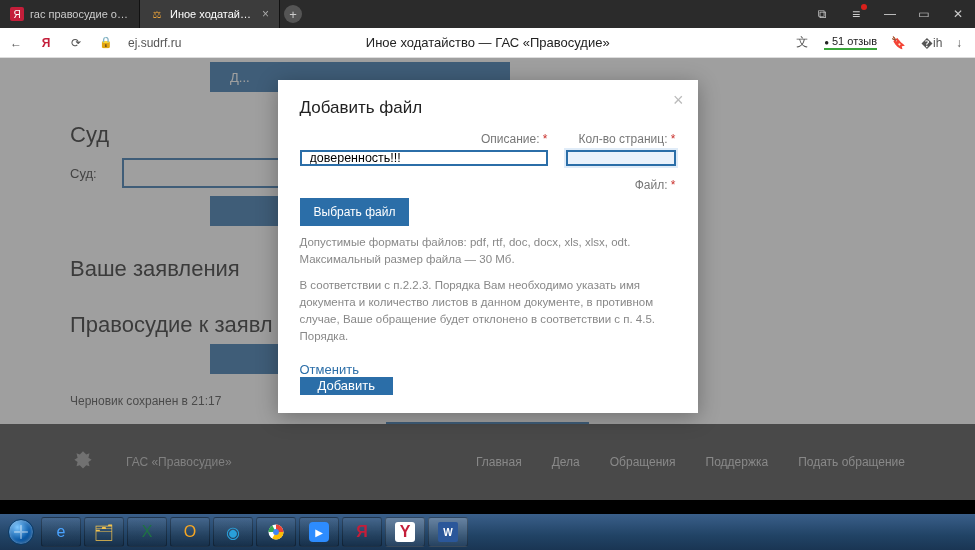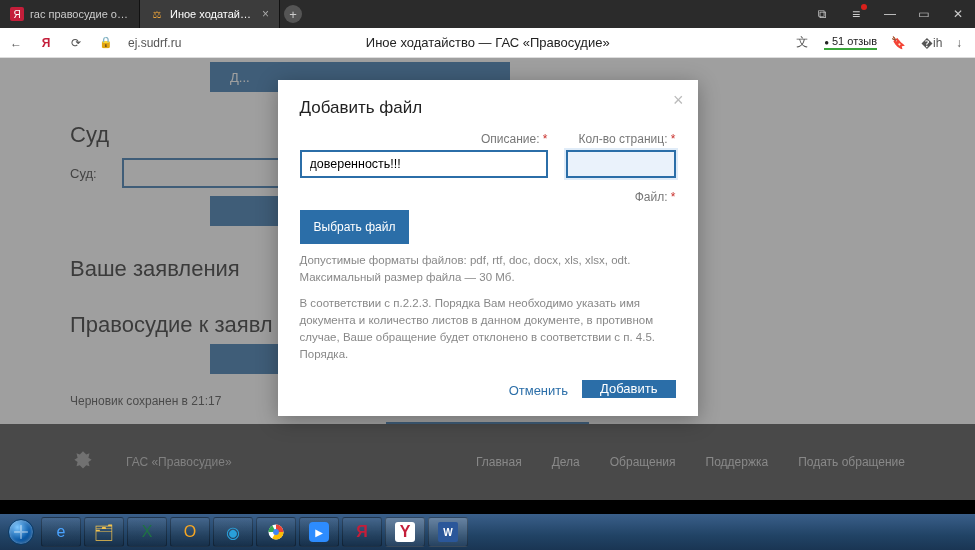--- a/index.html
+++ b/index.html
@@ -54,25 +54,25 @@
 
   
   .modal { position: absolute; top: 22px; left: 50%; transform: translateX(-50%); width: 420px; background: #fff; box-shadow: 0 4px 20px rgba(0,0,0,0.3); padding: 18px 22px; font-size: 12.5px; color: #333; }
   .modal h3 { font-size: 17px; font-weight: 400; color: #222; margin-bottom: 14px; }
   .modal .mclose { position: absolute; top: 10px; right: 14px; color: #bbb; font-size: 18px; cursor: pointer; }
   .mrow { display: flex; gap: 18px; margin-bottom: 12px; }
   .mcol { flex: 1; }
   .mcol.small { flex: 0 0 110px; }
   .mlabel { color: #777; font-size: 12px; margin-bottom: 4px; display: block; text-align: right; }
   .req { color: #c9302c; }
-  .minput { width: 100%; height: 28px; border: 2px solid #2b6ea8; padding: 0 8px; font-size: 12.5px; outline: none; }
+  .minput { width: 100%; height: 16px; border: 2px solid #2b6ea8; padding: 0 8px; font-size: 12.5px; outline: none; }
   .minput.glow { background: #eaf2fb; box-shadow: 0 0 0 2px rgba(100,160,220,0.2); }
-  .mpick { background: #2b6ea8; color: #fff; border: none; height: 34px; padding: 0 14px; font-size: 12px; cursor: pointer; margin-top: 2px; }
+  .mpick { background: #2b6ea8; color: #fff; border: none; height: 28px; padding: 0 14px; font-size: 12px; cursor: pointer; margin-top: 2px; }
   .mhelp { color: #888; font-size: 11.5px; line-height: 1.5; margin-top: 8px; }
-  .mactions { display: flex; justify-content: flex-end; gap: 14px; margin-top: 16px; align-items: flex-end; }
+  .mactions { display: flex; justify-content: flex-end; margin-top: 16px; align-items: flex-start; flex-direction: column; }
   .mcancel { color: #2b6ea8; cursor: pointer; font-size: 13px; }
   .madd { background: #2b6ea8; color: #fff; border: none; height: 18px; padding: 0 18px; font-size: 13px; cursor: pointer; }
 
   
   .taskbar { position: absolute; left: 0; right: 0; bottom: 0; height: 36px; background: linear-gradient(#3a5f8a, #214365 60%, #1a3553); display: flex; align-items: center; padding: 0 4px; gap: 3px; }
   .start { width: 34px; height: 30px; display: flex; align-items: center; justify-content: center; }
   .orb { width: 26px; height: 26px; border-radius: 50%; background: radial-gradient(circle at 35% 30%, #7fc8ff, #0a5aa8 55%, #063a70); border: 1px solid #0a3a66; box-shadow: inset 0 0 4px rgba(255,255,255,0.5); position: relative; }
   .orb::after { content: ""; position: absolute; inset: 5px; background:
      linear-gradient(#fff,#fff) 50% 0/2px 100% no-repeat,
      linear-gradient(#fff,#fff) 0 50%/100% 2px no-repeat; opacity: .35; border-radius: 50%; }

